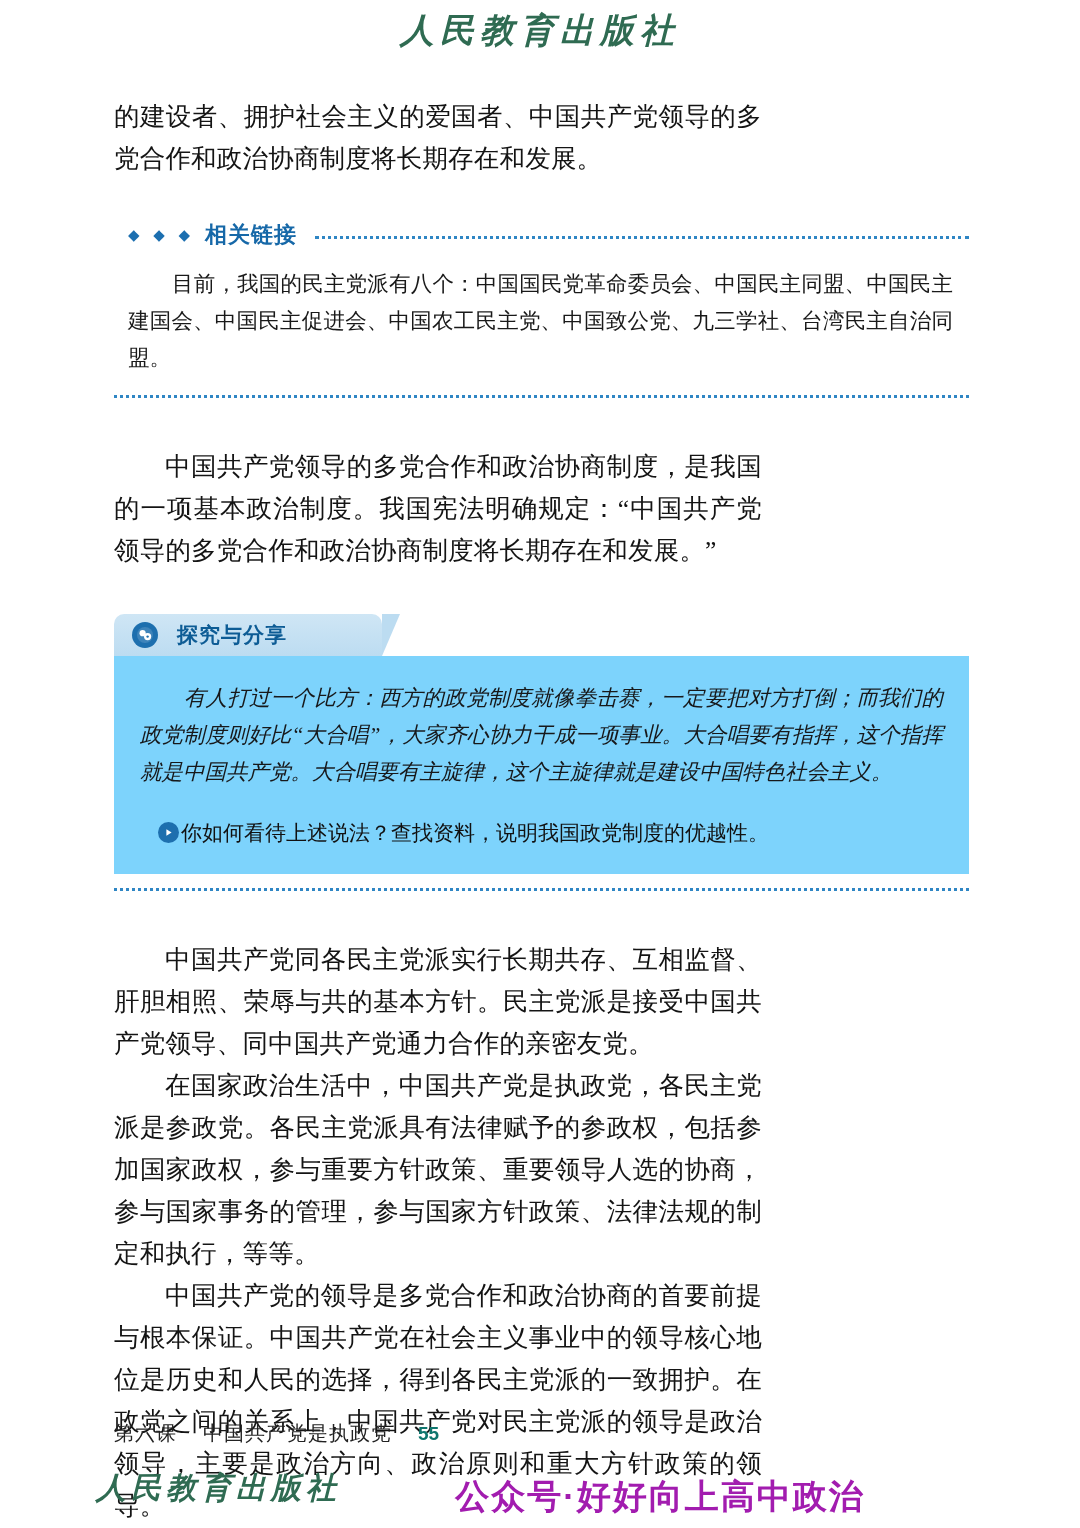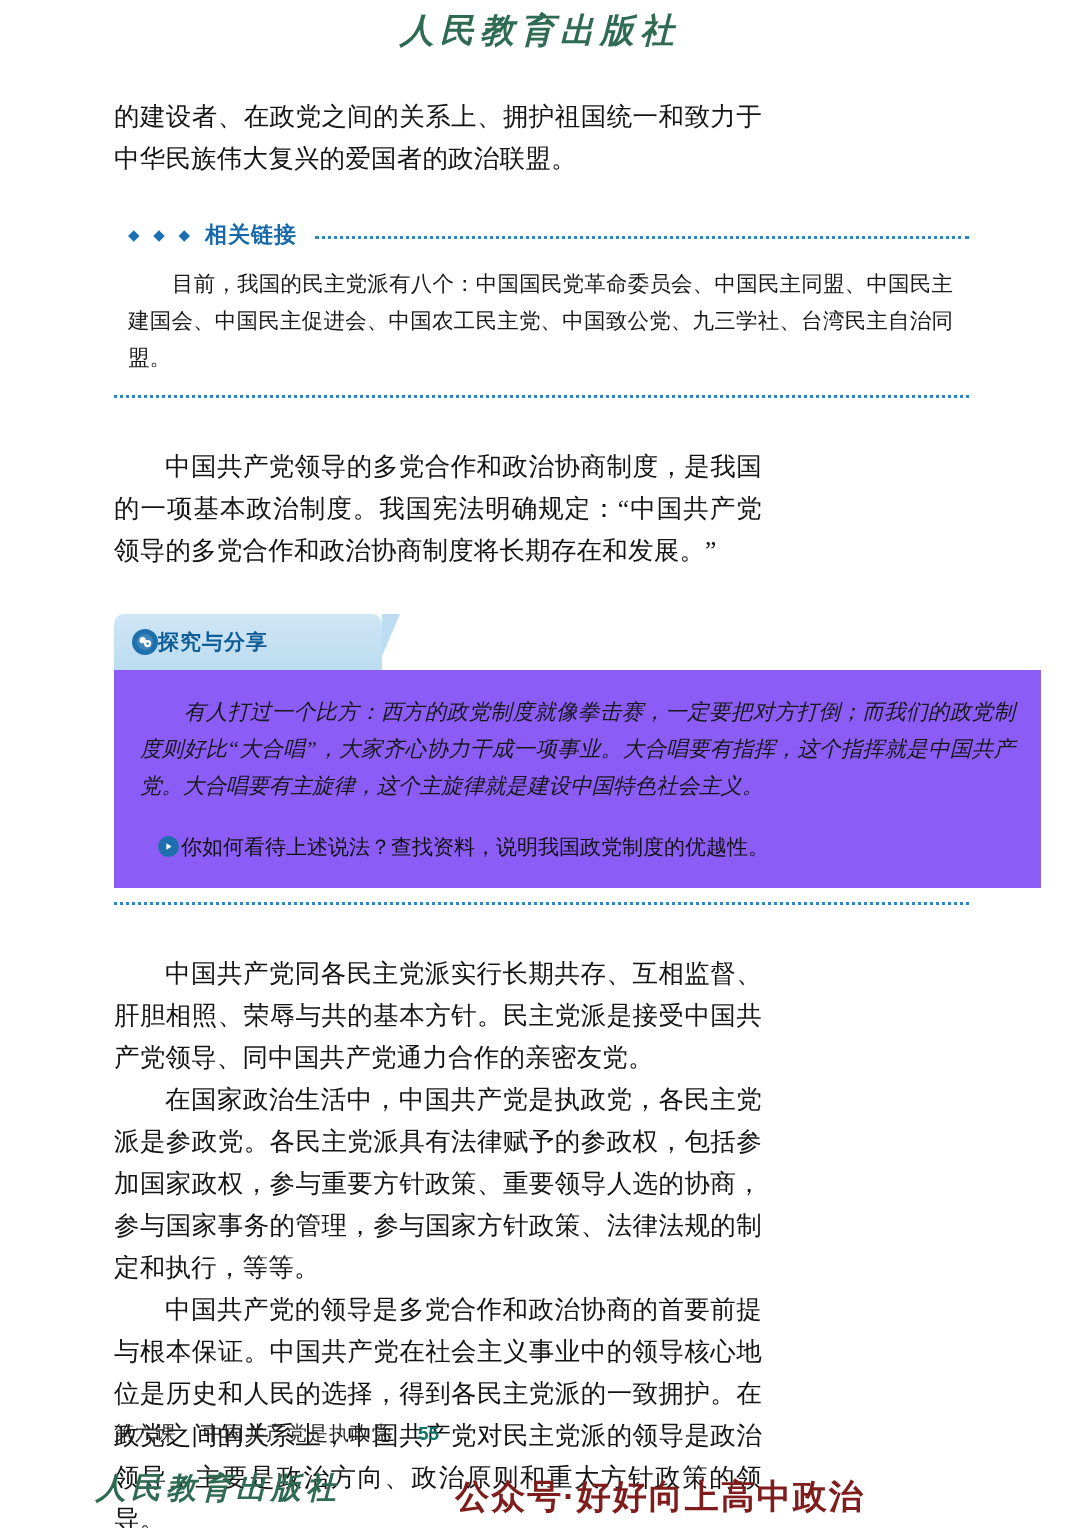--- a/index.html
+++ b/index.html
@@ -114,22 +114,22 @@
 
   
   .explore {
     margin-top: 42px;
     position: relative;
   }
   .explore-tab {
     position: relative;
     display: inline-flex;
     align-items: center;
-    gap: 0;
-    height: 56px;
+    gap: 19px;
+    height: 42px;
     padding: 0 42px 0 18px;
     background: linear-gradient(180deg, #cfe6f5 0%, #bcdcf1 100%);
     border-top-left-radius: 10px;
     border-top-right-radius: 10px;
     box-sizing: border-box;
     min-width: 268px;
   }
   .explore-tab:after {
     content: "";
     position: absolute;
@@ -153,24 +153,24 @@
   .explore-icon svg { display:block; }
   .explore-title {
     color: #0d5c95;
     font-family: "Liberation Sans", sans-serif;
     font-size: 21px;
     font-weight: 700;
     letter-spacing: 1px;
     white-space: nowrap;
   }
   .explore-body {
-    background: #8b5cf6;
+    background: #7dd3fc;
     padding: 24px 26px 26px 26px;
     box-sizing: border-box;
-    width: 927px;
+    width: 855px;
   }
   .explore-para {
     margin: 0;
     font-size: 21.5px;
     line-height: 37px;
     color: #17181a;
     text-align: justify;
     text-indent: 44px;
     font-style: italic;
     font-family: "Liberation Serif", serif;
@@ -257,35 +257,35 @@
     white-space: nowrap;
   }
   .watermark {
     position: absolute;
     left: 660px;
     top: 8px;
     transform: translateX(-50%);
     font-family: "Liberation Sans", sans-serif;
     font-size: 34px;
     font-weight: 700;
-    color: #7f1d1d;
+    color: #a21caf;
     letter-spacing: 2px;
     white-space: nowrap;
   }
 </style>
 </head>
 <body>
 
 <div class="page">
 
   <div class="publisher-logo">人民教育出版社</div>
 
   <div class="content">
 
-    <p class="body-text">的建设者、在政党之间的关系上、拥护祖国统一和致力于中华民族伟大复兴的爱国者的政治联盟。</p>
+    <p class="body-text">的建设者、拥护社会主义的爱国者、中国共产党领导的多党合作和政治协商制度将长期存在和发展。</p>
 
     <div class="linkbox">
       <div class="linkbox-header">
         <span class="diamonds">◆ ◆ ◆</span>
         <span class="linkbox-title">相关链接</span>
         <span class="dotline"></span>
       </div>
       <p class="linkbox-body">目前，我国的民主党派有八个：中国国民党革命委员会、中国民主同盟、中国民主建国会、中国民主促进会、中国农工民主党、中国致公党、九三学社、台湾民主自治同盟。</p>
       <div class="dotline-full"></div>
     </div>

